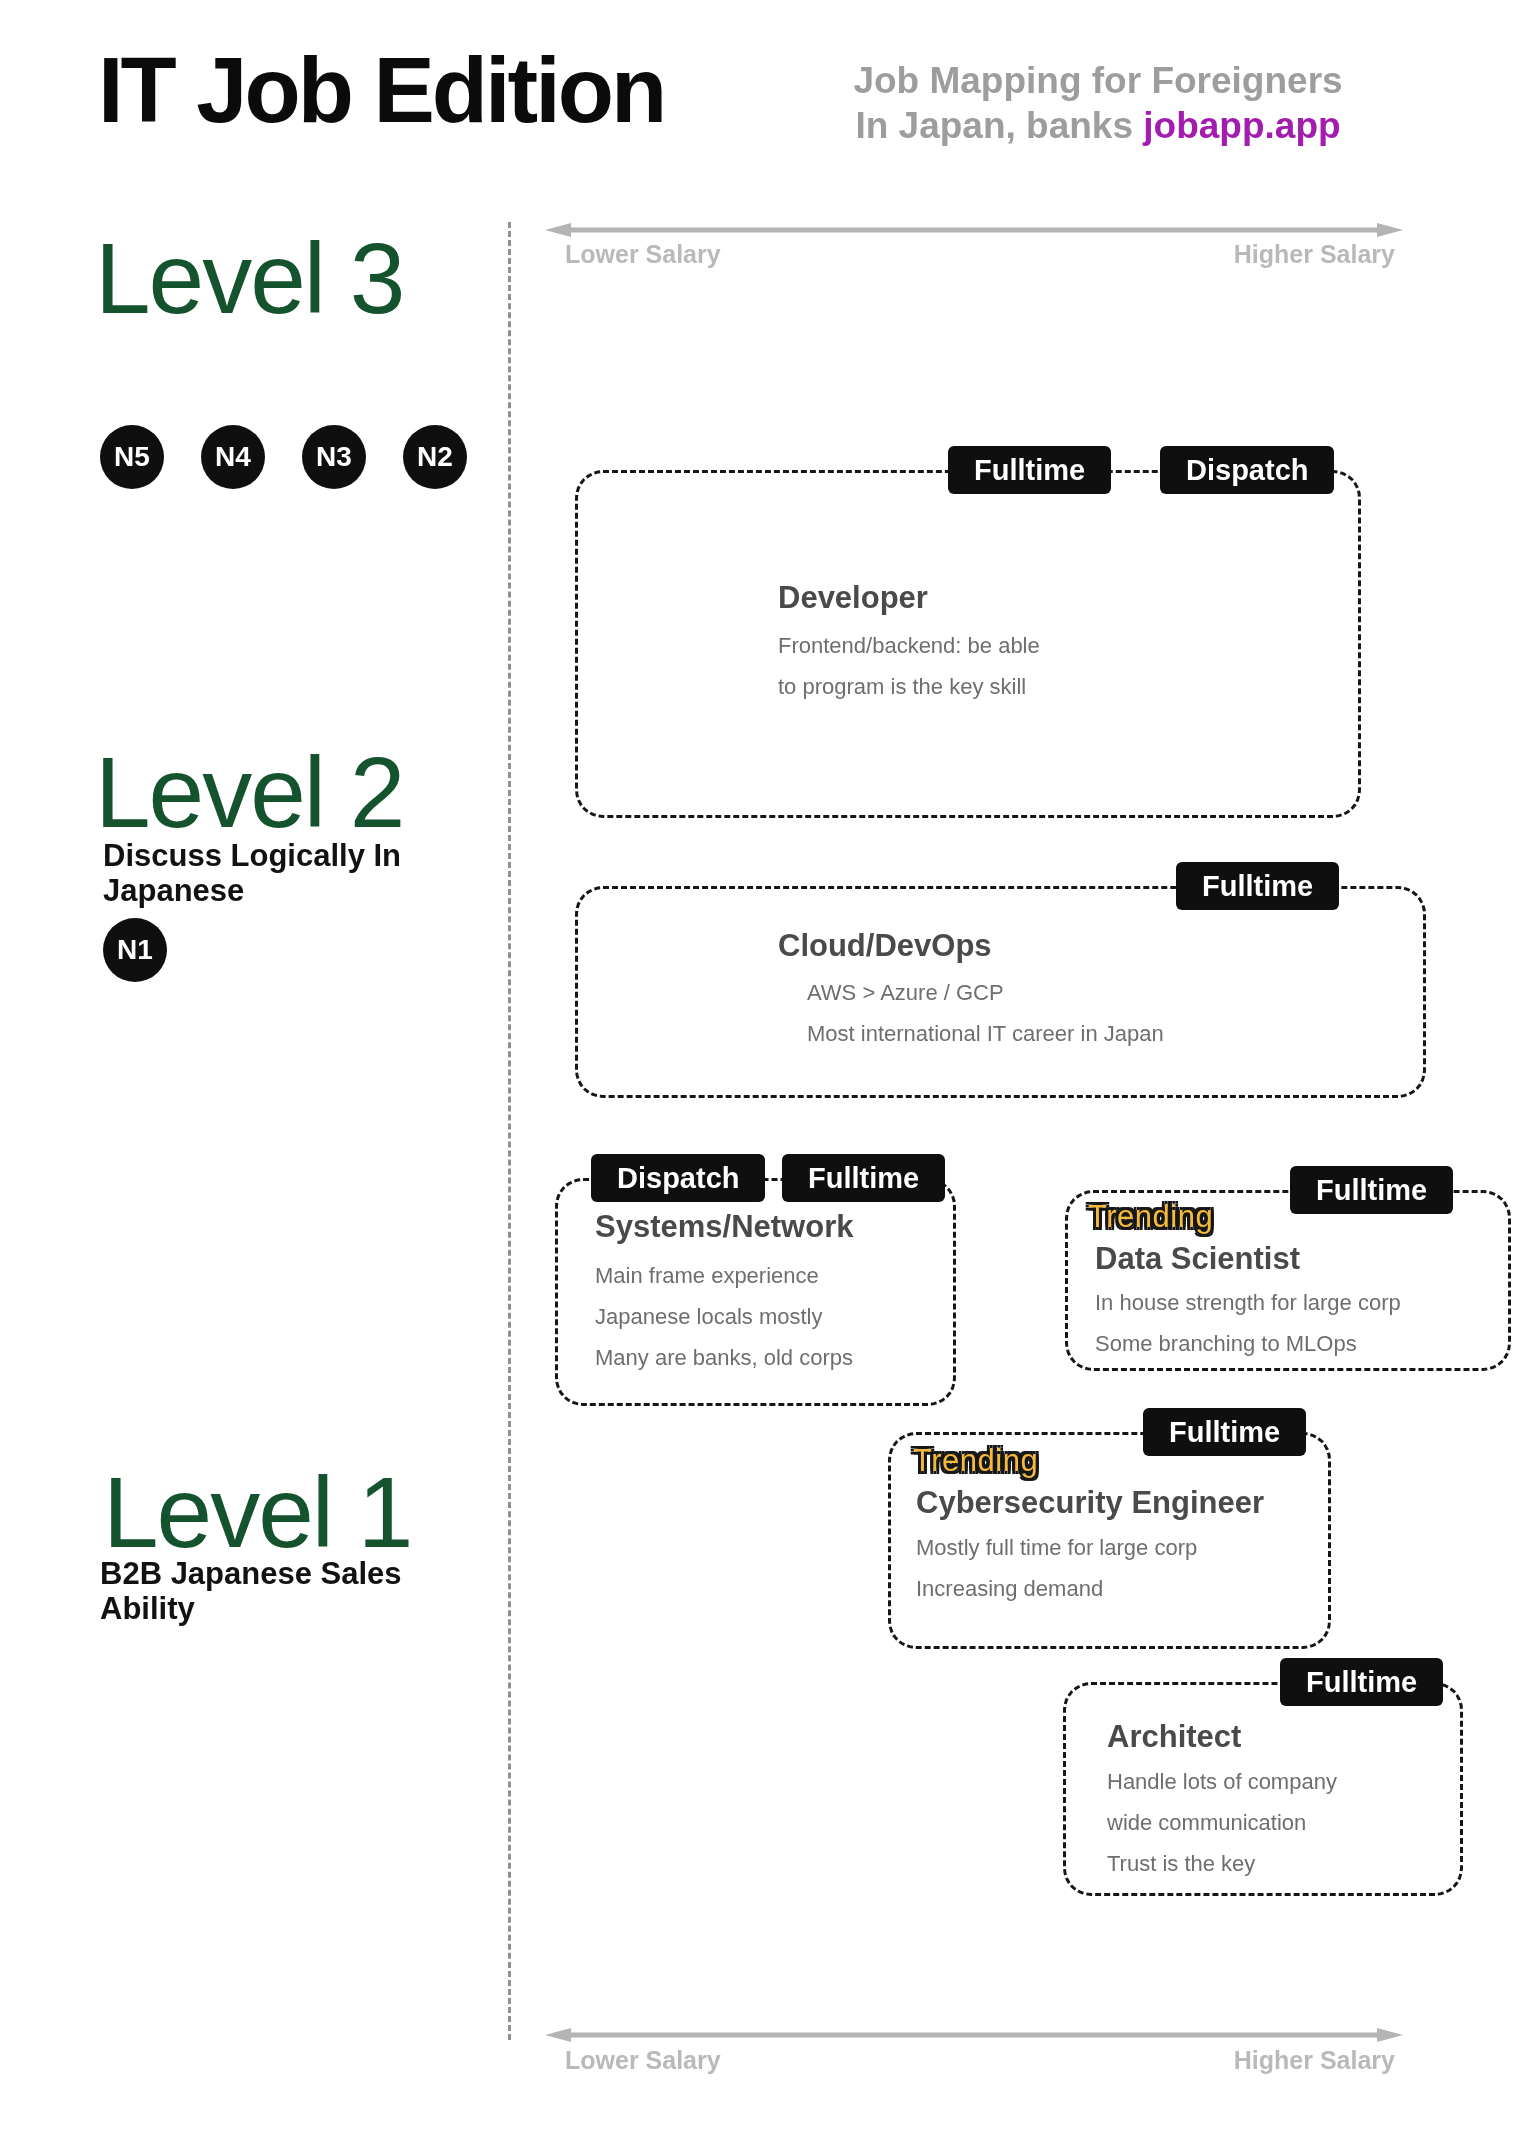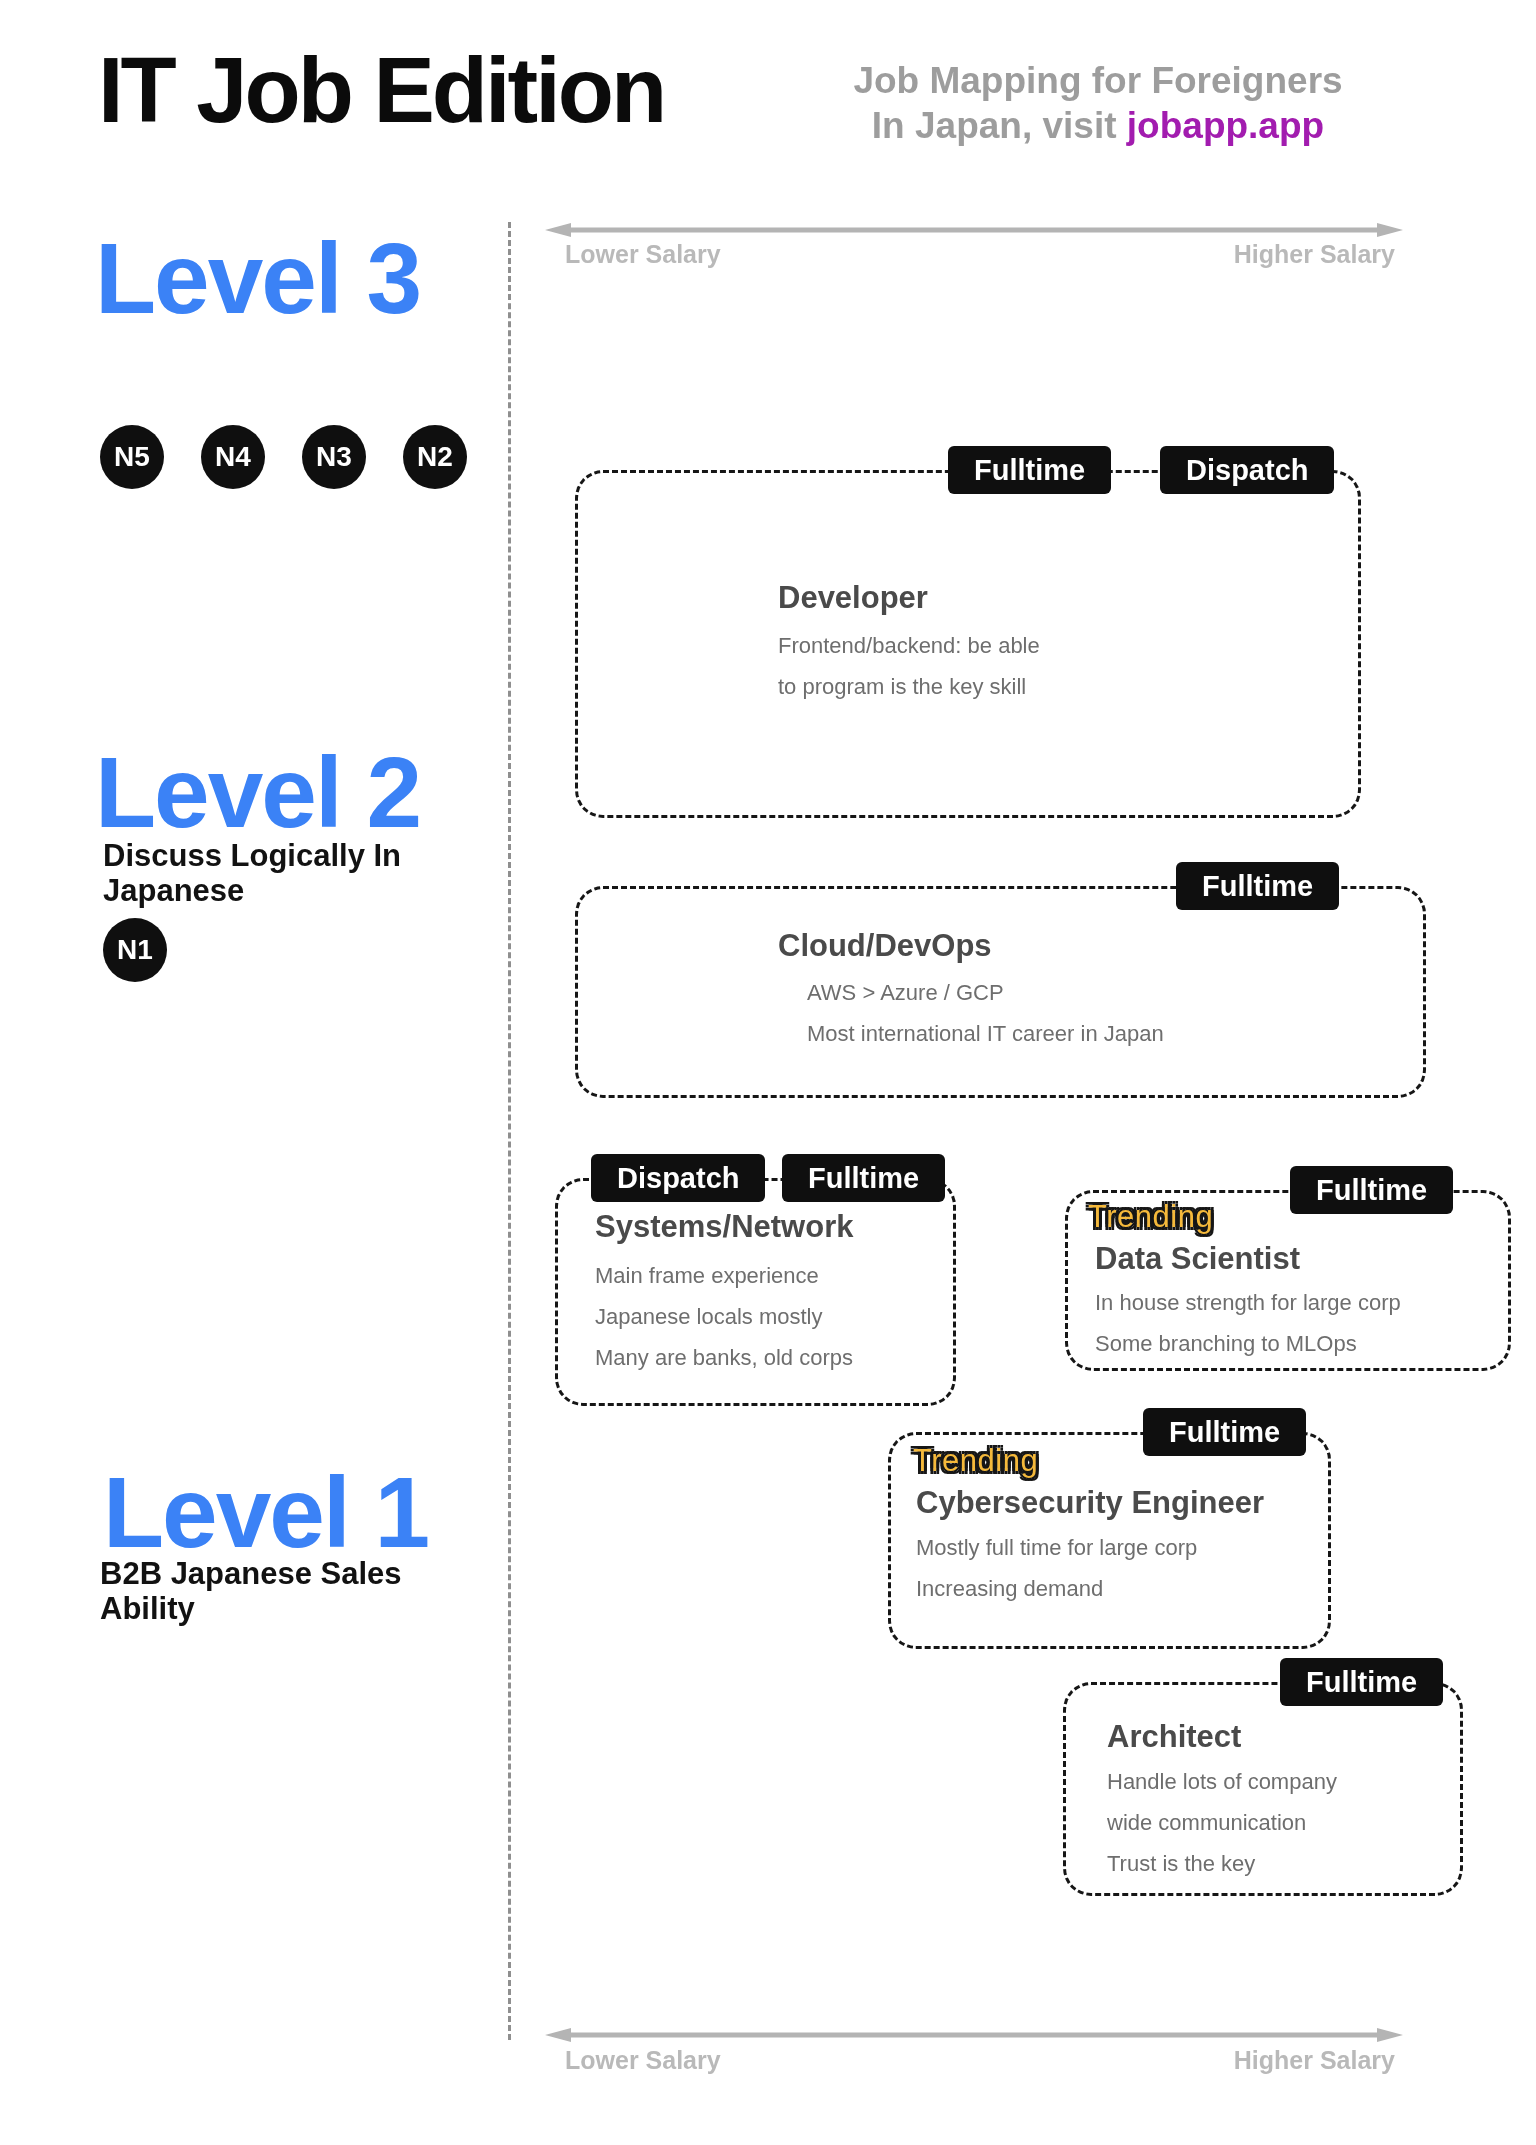--- a/index.html
+++ b/index.html
@@ -10,21 +10,21 @@
   
   .h-title{left:98px;top:40px;font-size:92px;font-weight:900;letter-spacing:-3px;color:#0b0b0b;line-height:1.1;}
   .h-sub{left:772px;top:58px;width:652px;text-align:center;font-size:37px;font-weight:800;
          color:#9d9d9d;line-height:1.22;}
   .h-sub .link{color:#a21caf;}
 
   
   .divider{left:508px;top:222px;height:1818px;width:0;border-left:3px dashed #8f8f8f;}
 
   
-  .lvl-title{font-size:100px;font-weight:700;letter-spacing:-2px;color:#3b82f6;line-height:1;}
+  .lvl-title{font-size:100px;font-weight:400;letter-spacing:-2px;color:#14532d;line-height:1;}
   .lvl-desc{font-size:31px;font-weight:800;color:#121212;line-height:1.14;}
   .badges{display:flex;gap:37px;}
   .badge{width:64px;height:64px;border-radius:50%;background:#0f0f0f;color:#ffffff;
          font-size:28px;font-weight:800;display:flex;align-items:center;justify-content:center;}
 
   
   .axis-label{font-size:25px;font-weight:800;color:#b9b9b9;}
 
   
   .job-box{border:3px dashed #161616;border-radius:28px;background:#ffffff;}
@@ -39,21 +39,21 @@
     white-space:nowrap;}
 </style>
 </head>
 <body>
 
 <div class="page">
 
   <div class="abs h-title">IT Job Edition</div>
   <div class="abs h-sub">
     <div>Job Mapping for Foreigners</div>
-    <div><span>In Japan, visit </span><span class="link">jobapp.app</span></div>
+    <div><span>In Japan, banks </span><span class="link">jobapp.app</span></div>
   </div>
 
   <div class="abs divider"></div>
 
   <div class="abs lvl-title" style="left:95px;top:228px;">Level 3</div>
   <div class="abs badges" style="left:100px;top:425px;">
     <div class="badge">N5</div>
     <div class="badge">N4</div>
     <div class="badge">N3</div>
     <div class="badge">N2</div>

